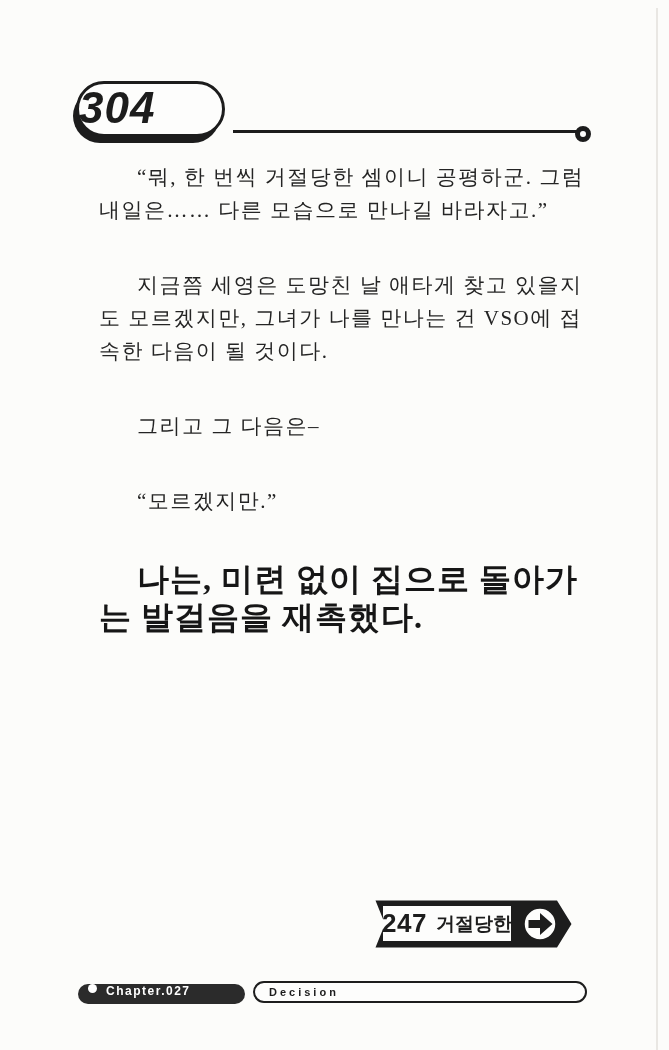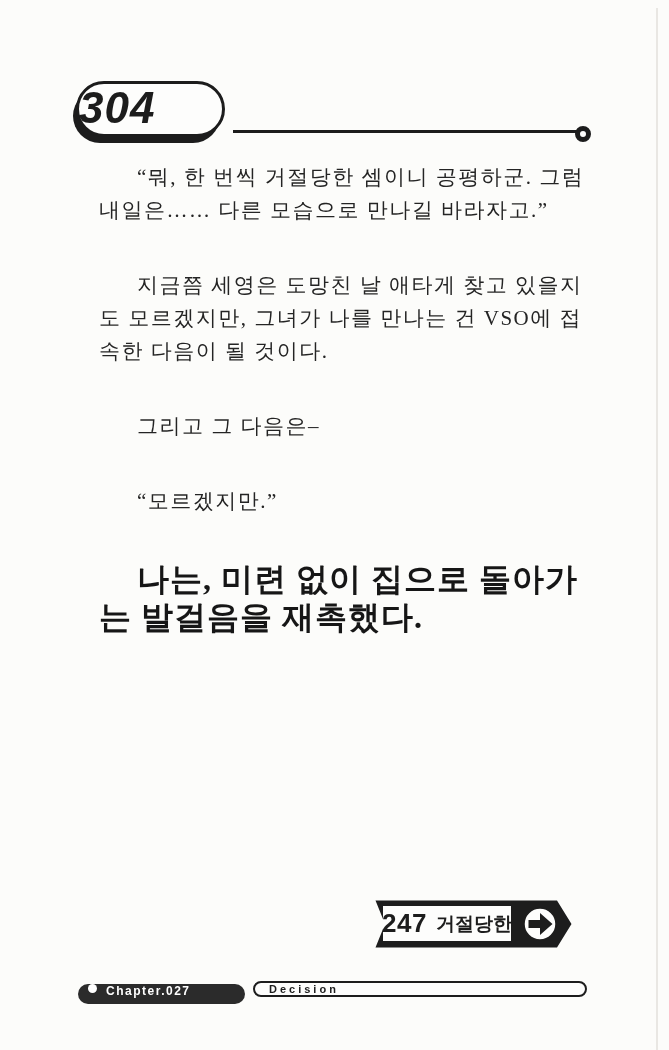--- a/index.html
+++ b/index.html
@@ -117,21 +117,21 @@
     color: #fff;
     font-family: "Liberation Sans", sans-serif;
     font-weight: bold;
     font-size: 12px;
     letter-spacing: 1.5px;
     transform: translateY(-0.5px);
   }
   .section-pill {
     position: absolute;
     left: 253px; top: 981px;
-    width: 334px; height: 16px;
+    width: 334px; height: 22px;
     background: #fdfdfc;
     border: 2px solid #1d1d1d;
     border-radius: 12px;
     display: flex; align-items: center;
     padding-left: 14px;
   }
   .section-pill .section-text {
     color: #1d1d1d;
     font-family: "Liberation Sans", sans-serif;
     font-weight: bold;

